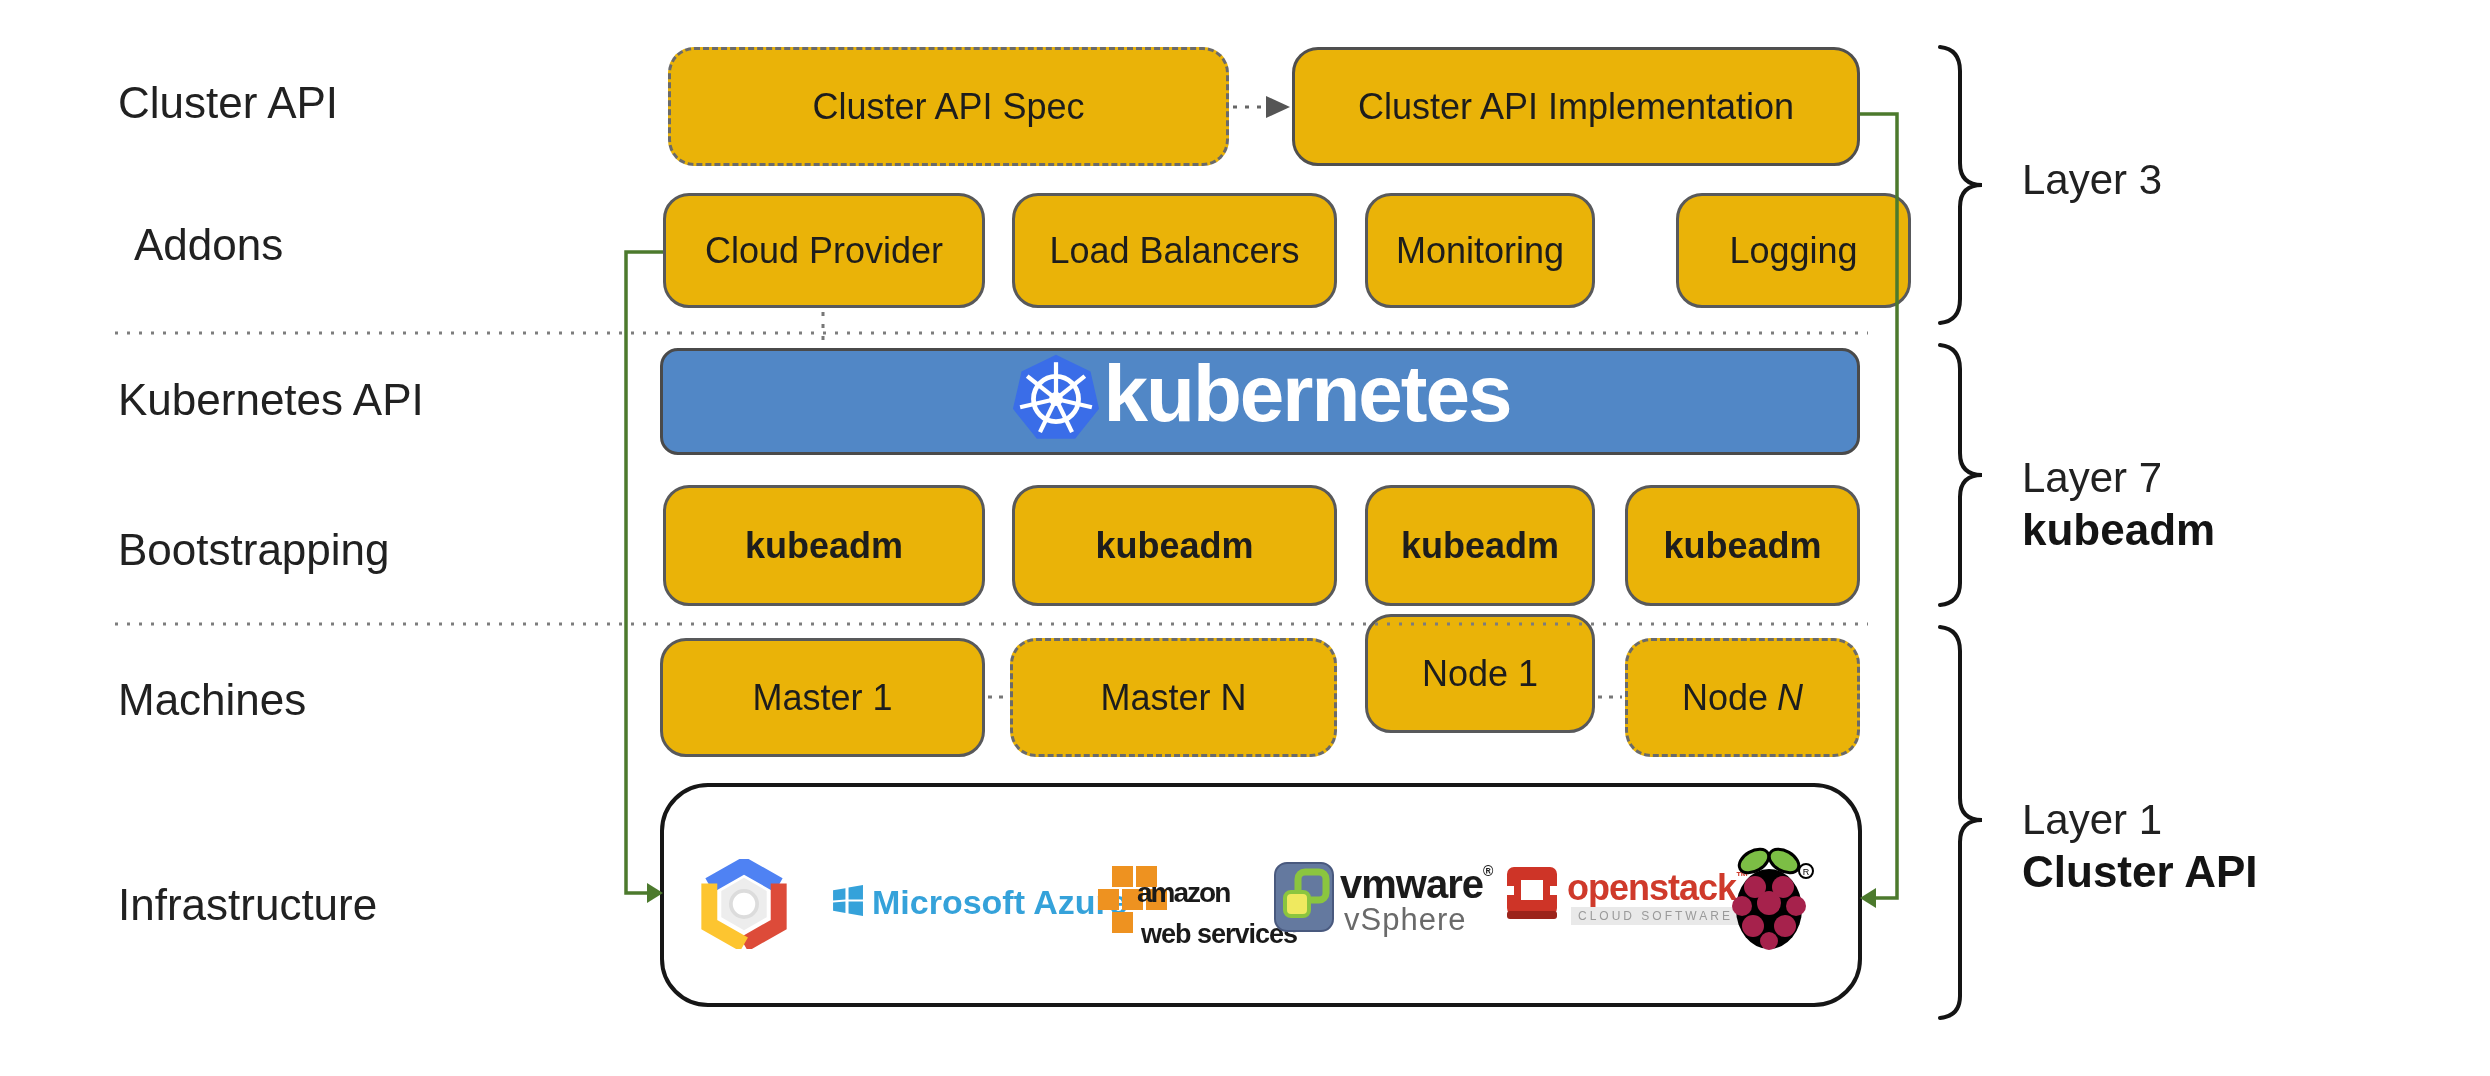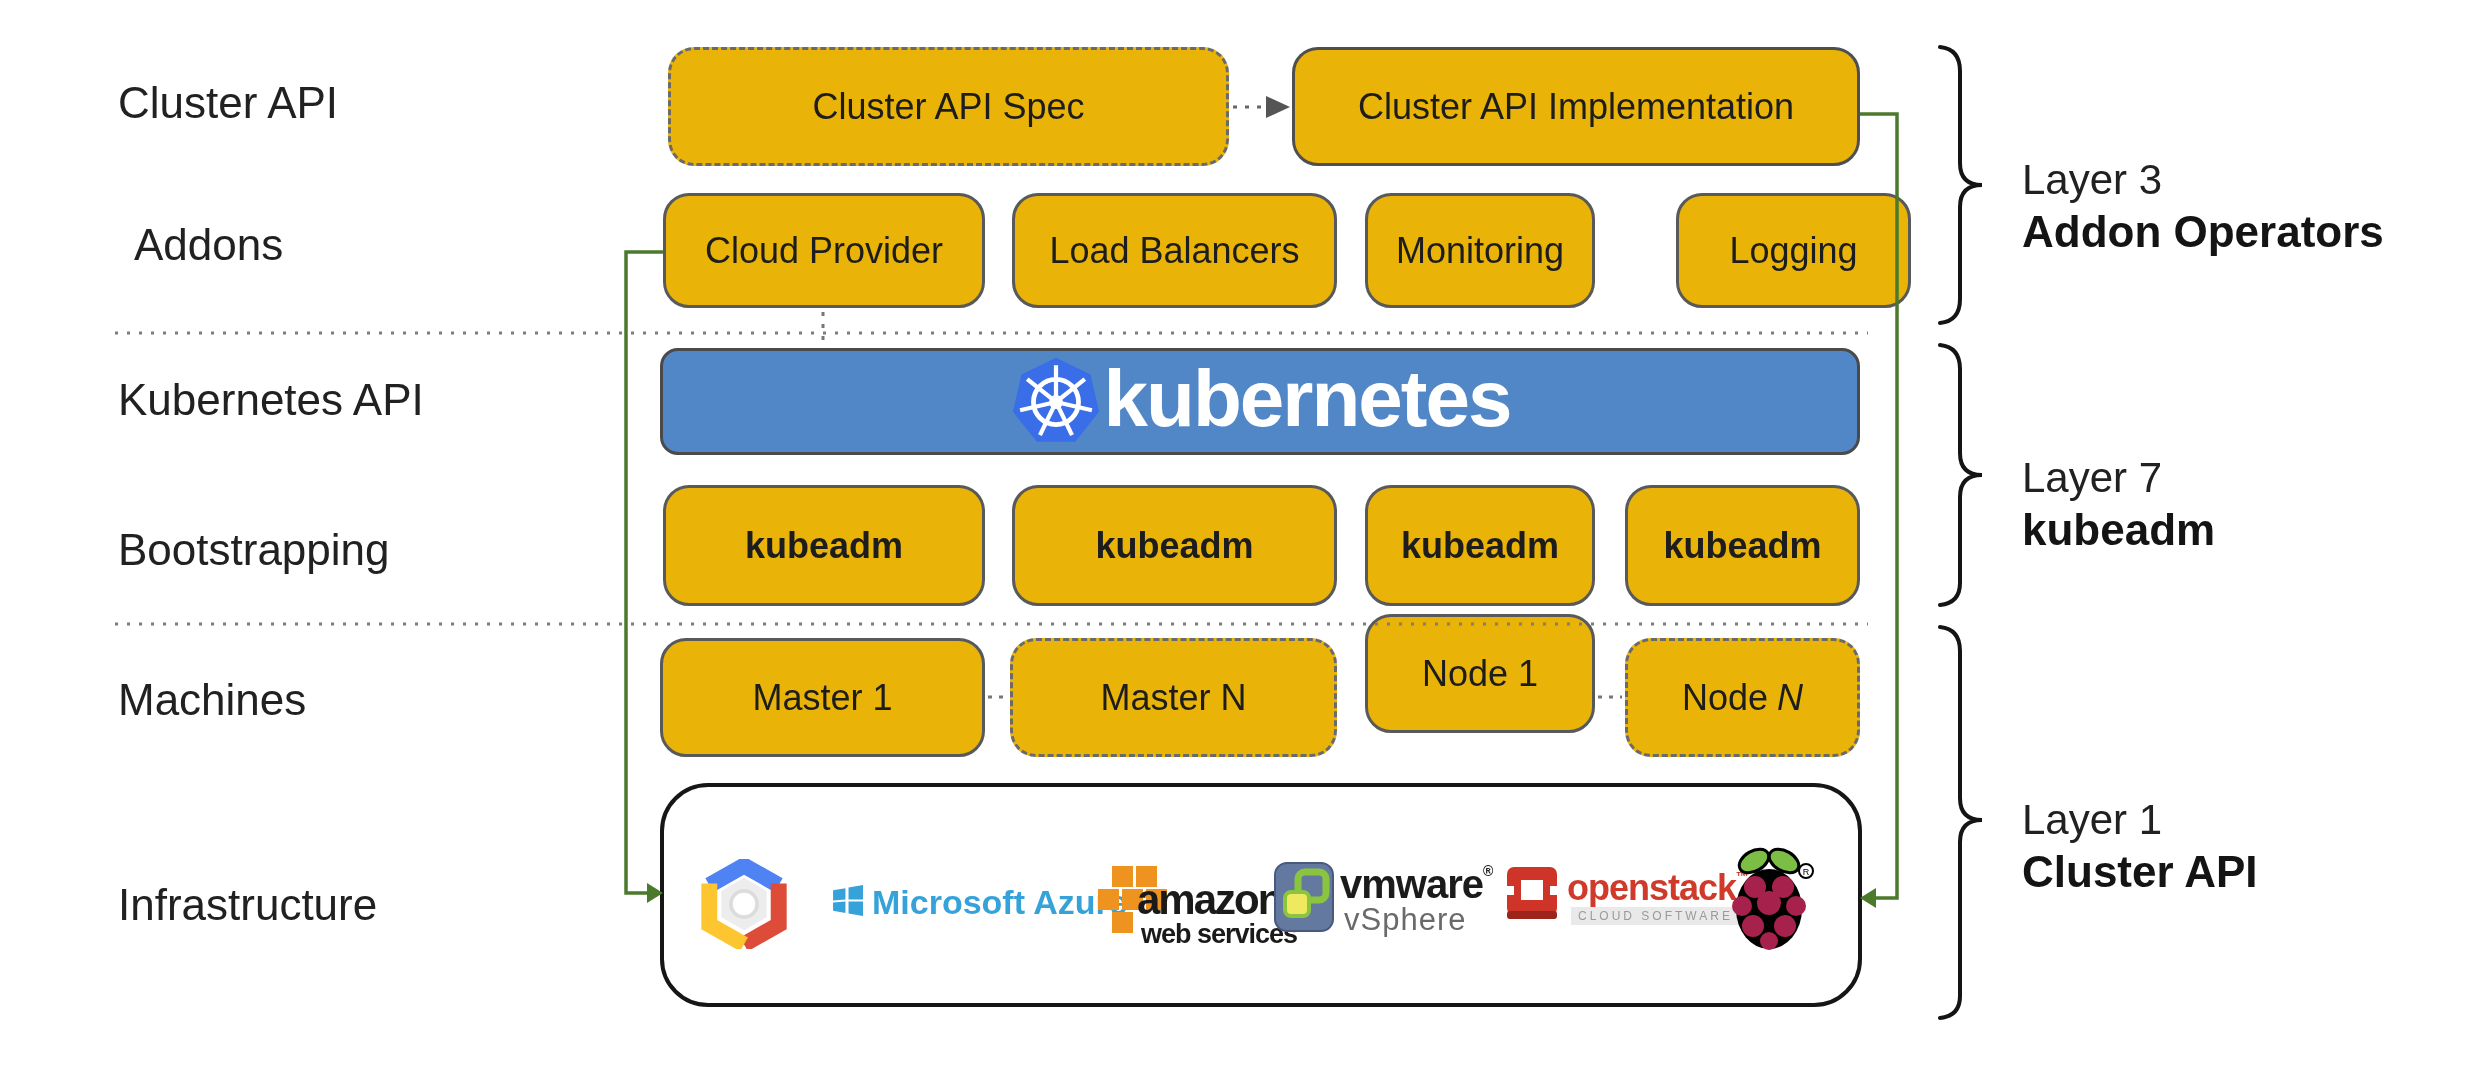--- a/index.html
+++ b/index.html
@@ -18,34 +18,34 @@
     display:flex;align-items:center;justify-content:center;
     font-size:36px;color:#1d1d1d;white-space:nowrap;box-sizing:border-box;
   }
   .box.dashed{border:3px dashed #6a6a6a;}
   .box.bold{font-weight:700;}
   .suffix-italic{font-style:italic;margin-left:9px;}
   
   .banner{
     position:absolute;left:660px;top:348px;width:1200px;height:107px;
     background:#5187c6;border:3px solid #4a4a4a;border-radius:18px;
-    display:flex;align-items:center;justify-content:center;gap:2px;box-sizing:border-box;
+    display:flex;justify-content:center;gap:2px;box-sizing:border-box;
   }
   .wordmark{
     color:#fff;font-size:80px;font-weight:700;letter-spacing:-2px;
     transform:translateY(-3px);white-space:nowrap;
   }
   
   .infra{
     position:absolute;left:660px;top:783px;width:1202px;height:224px;
     border:4px solid #161616;border-radius:48px;background:#fff;box-sizing:border-box;
   }
   .logo{position:absolute;}
   .azure-text{font-size:34px;font-weight:600;color:#35a2da;white-space:nowrap;}
-  .aws-amazon{font-size:42px;font-weight:700;letter-spacing:-2px;color:#1a1a1a;line-height:1;}
+  .aws-amazon{font-size:28px;font-weight:700;letter-spacing:-2px;color:#1a1a1a;line-height:1;}
   .aws-web{font-size:27px;font-weight:600;color:#1a1a1a;letter-spacing:-1px;line-height:1;}
   .vmware-main{font-size:40px;font-weight:800;letter-spacing:-1px;color:#1b1b1b;line-height:1;}
   .vmware-reg{font-size:14px;vertical-align:top;}
   .vmware-sub{font-size:31px;color:#6a6a6a;line-height:1;letter-spacing:1px;}
   .os-main{font-size:36px;font-weight:700;color:#cf3a2b;letter-spacing:-1px;line-height:1;}
   .os-tm{font-size:13px;vertical-align:top;color:#cf3a2b;}
   .os-sub{font-size:12px;letter-spacing:3px;color:#9a9a9a;background:#e9e9e9;padding:3px 7px;line-height:1;}
   
   .layer-title{position:absolute;left:2022px;font-size:42px;color:#212121;height:52px;line-height:52px;white-space:nowrap;}
   .layer-sub{position:absolute;left:2022px;font-size:44px;font-weight:700;color:#141414;height:52px;line-height:52px;white-space:nowrap;}
@@ -185,21 +185,20 @@
             <circle cx="59" cy="81" r="11"></circle>
           <circle cx="43" cy="96" r="9"></circle>
         </g>
         <circle cx="80" cy="26" r="7" fill="#fff" stroke="#000" stroke-width="2"></circle>
         <text x="80" y="30" font-size="9" text-anchor="middle" fill="#000" font-family="Liberation Sans, sans-serif">R</text>
       </svg>
     </div>
   </div>
 
   <div class="layer-title" style="top:154px;">Layer 3</div>
-  <div class="layer-sub" style="top:206px;">Addon Operators</div>
   <div class="layer-title" style="top:452px;">Layer 7</div>
   <div class="layer-sub" style="top:504px;">kubeadm</div>
   <div class="layer-title" style="top:794px;">Layer 1</div>
   <div class="layer-sub" style="top:846px;">Cluster API</div>
 
   <svg class="overlay" width="2490" height="1076" viewBox="0 0 2490 1076">
 
     <line x1="115" y1="333" x2="1868" y2="333" stroke="#7d7d7d" stroke-width="3" stroke-dasharray="3 9"></line>
     <line x1="115" y1="624" x2="1868" y2="624" stroke="#7d7d7d" stroke-width="3" stroke-dasharray="3 9"></line>
 

